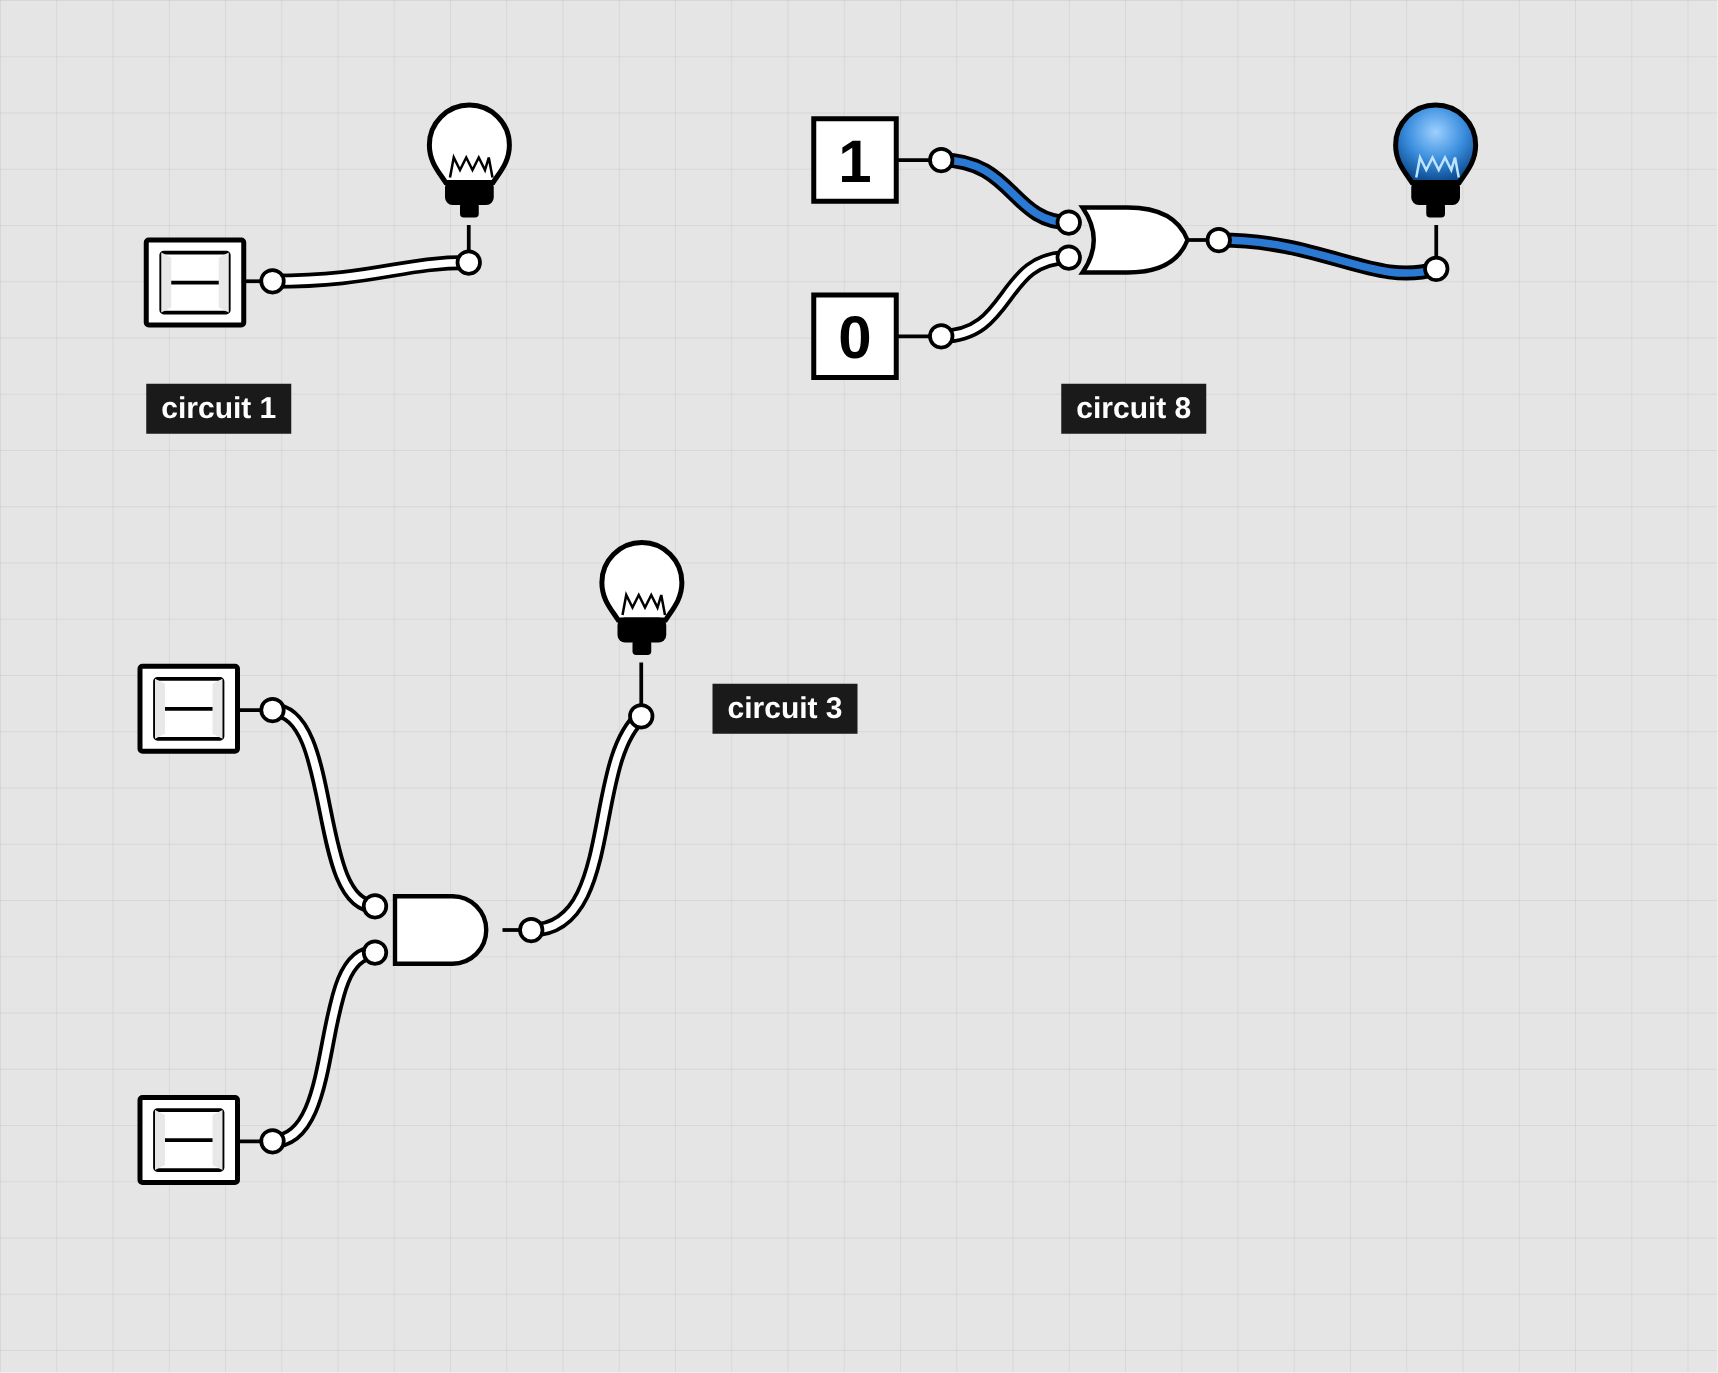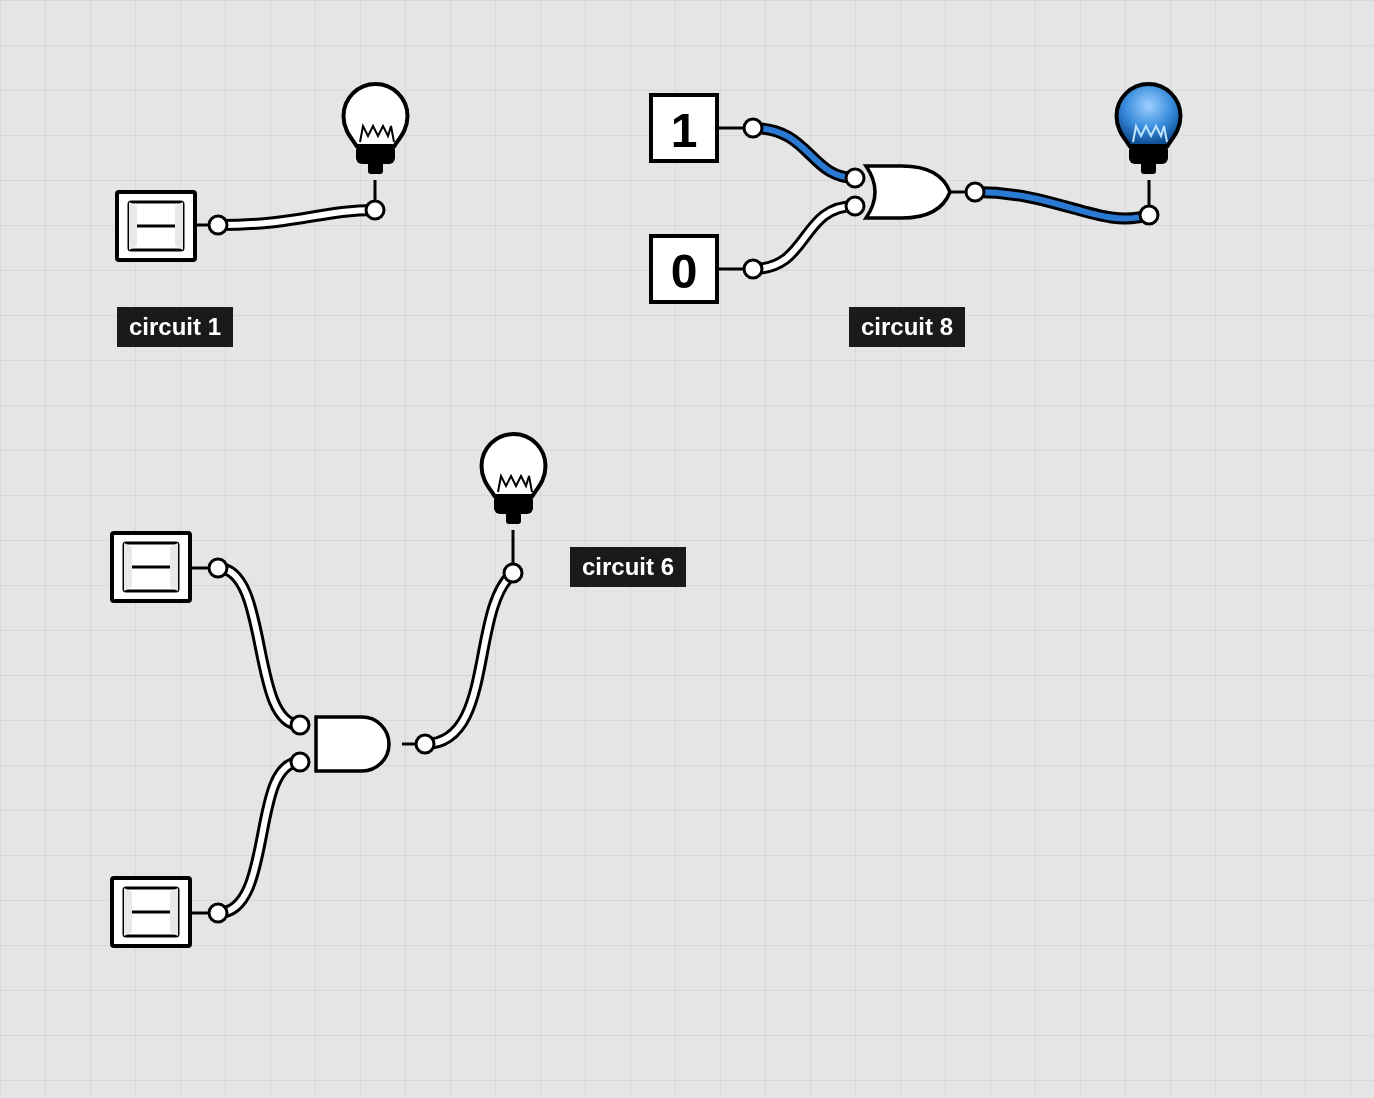--- a/index.html
+++ b/index.html
@@ -58,21 +58,21 @@
   .const-box { fill: #fff; stroke: #000; stroke-width: 4; }
   .const-text { font-family: "Helvetica Neue", Helvetica, Arial, sans-serif; font-weight: 800; font-size: 48px; fill: #000; text-anchor: middle; dominant-baseline: central; }
 </style>
 </head>
 <body>
 
 <div class="canvas">
 
   <div class="label" style="left:117px; top:307px;">circuit 1</div>
   <div class="label" style="left:849px; top:307px;">circuit 8</div>
-  <div class="label" style="left:570px; top:547px;">circuit 6</div>
+  <div class="label" style="left:570px; top:547px;">circuit 3</div>
 
   <svg class="wires">
     <defs>
       <radialGradient id="bulbOnGrad" cx="50%" cy="35%" r="65%">
         <stop offset="0%" stop-color="#9dd0ff"></stop>
         <stop offset="55%" stop-color="#3b8ede"></stop>
         <stop offset="100%" stop-color="#0b4a8f"></stop>
       </radialGradient>
     </defs>
 

